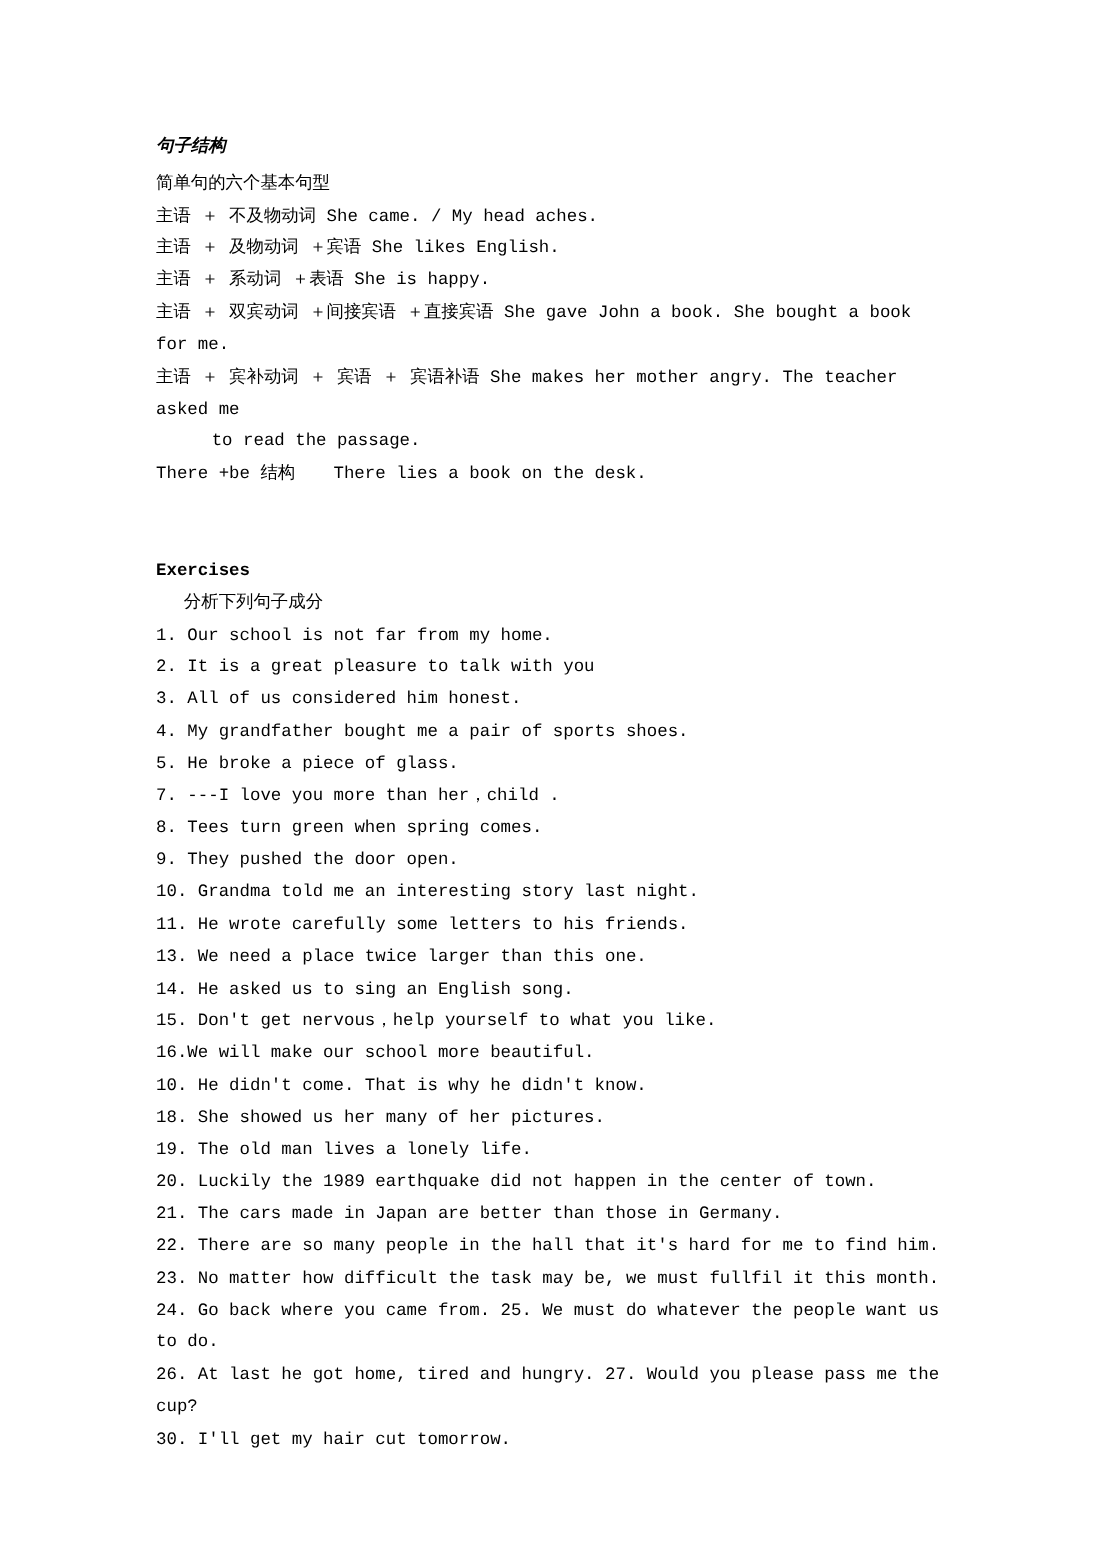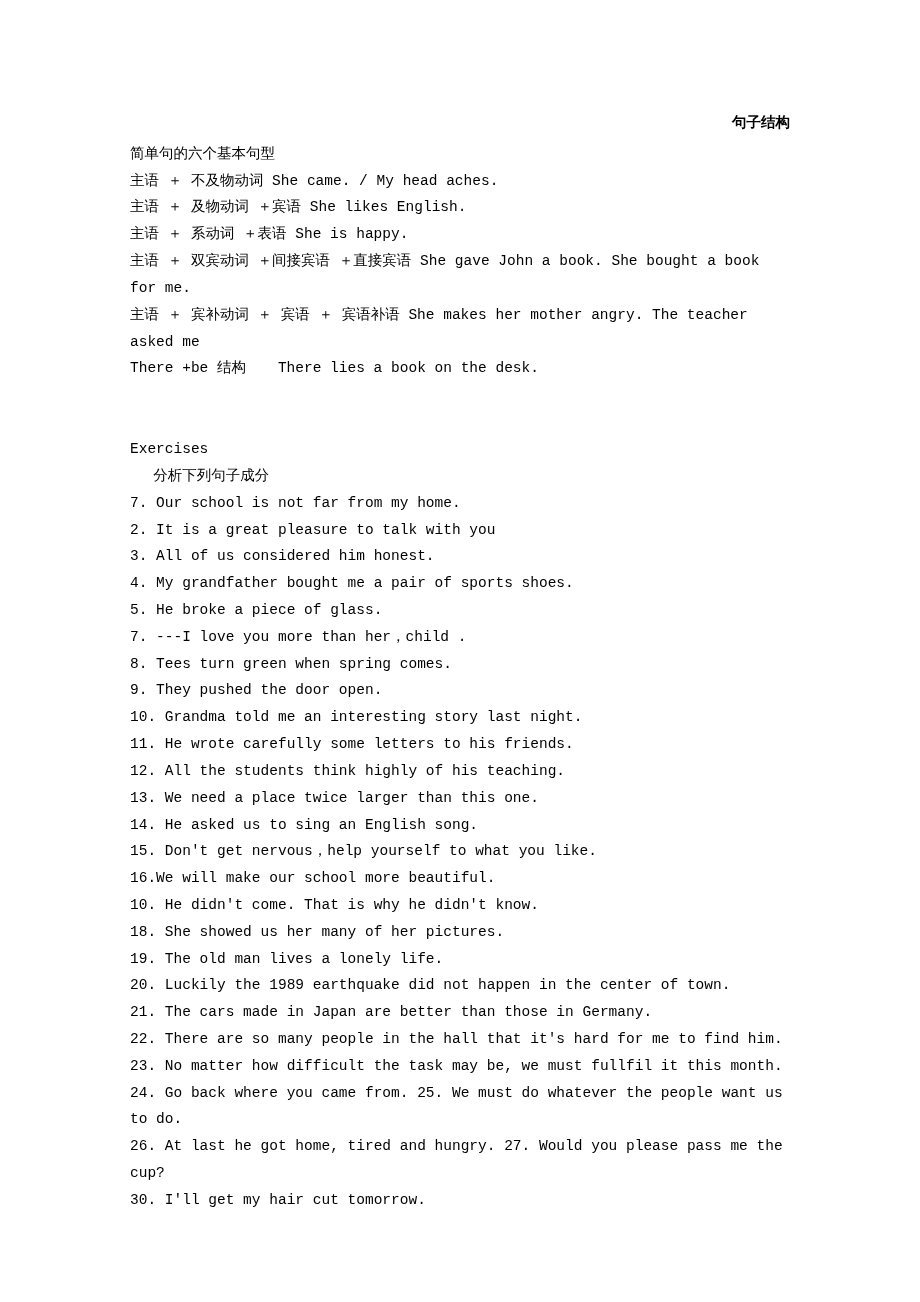--- a/index.html
+++ b/index.html
@@ -9,80 +9,81 @@
     font-family: "SimSun", "宋体", serif;
     width: 920px;
   }
   .page {
     padding: 110px 130px 60px 130px;
     font-size: 14.5px;
     line-height: 1.85;
     color: #000;
   }
   .title {
-    text-align: right;
+    text-align: left;
     font-weight: bold;
     margin-bottom: 4px;
+    font-style: italic;
   }
   .mono {
     font-family: "SimSun", "宋体", "Courier New", monospace;
   }
   .indent-cont {
     padding-left: 3.2em;
     text-indent: 0;
   }
   .there-gap {
     display: inline-block;
     width: 2.2em;
   }
   .section-gap {
     height: 54px;
   }
   .bold {
-    font-weight: normal;
+    font-weight: bold;
   }
   .sub-indent {
     text-indent: 1.6em;
   }
   .ex-line {
     padding-left: 0;
   }
 </style>
 </head>
 <body>
 
 <div class="page mono">
   <div class="title">句子结构</div>
 
   <div>简单句的六个基本句型</div>
   <div>主语 ＋ 不及物动词 She came. / My head aches.</div>
   <div>主语 ＋ 及物动词 ＋宾语 She likes English.</div>
   <div>主语 ＋ 系动词 ＋表语 She is happy.</div>
   <div>主语 ＋ 双宾动词 ＋间接宾语 ＋直接宾语 She gave John a book. She bought a book for me.</div>
   <div>主语 ＋ 宾补动词 ＋ 宾语 ＋ 宾语补语 She makes her mother angry. The teacher asked me</div>
+  <div class="indent-cont">to read the passage.</div>
   <div>
     <span>There +be 结构</span><span class="there-gap"></span><span>There lies a book on the desk.</span>
   </div>
 
   <div class="section-gap"></div>
 
   <div class="bold">Exercises</div>
   <div class="sub-indent">分析下列句子成分</div>
 
-  <div class="ex-line">7. Our school is not far from my home.</div>
+  <div class="ex-line">1. Our school is not far from my home.</div>
   <div class="ex-line">2. It is a great pleasure to talk with you</div>
   <div class="ex-line">3. All of us considered him honest.</div>
   <div class="ex-line">4. My grandfather bought me a pair of sports shoes.</div>
   <div class="ex-line">5. He broke a piece of glass.</div>
   <div class="ex-line">7. ---I love you more than her，child .</div>
   <div class="ex-line">8. Tees turn green when spring comes.</div>
   <div class="ex-line">9. They pushed the door open.</div>
   <div class="ex-line">10. Grandma told me an interesting story last night.</div>
   <div class="ex-line">11. He wrote carefully some letters to his friends.</div>
-  <div class="ex-line">12. All the students think highly of his teaching.</div>
   <div class="ex-line">13. We need a place twice larger than this one.</div>
   <div class="ex-line">14. He asked us to sing an English song.</div>
   <div class="ex-line">15. Don't get nervous，help yourself to what you like.</div>
   <div class="ex-line">16.We will make our school more beautiful.</div>
   <div class="ex-line">10. He didn't come. That is why he didn't know.</div>
   <div class="ex-line">18. She showed us her many of her pictures.</div>
   <div class="ex-line">19. The old man lives a lonely life.</div>
   <div class="ex-line">20. Luckily the 1989 earthquake did not happen in the center of town.</div>
   <div class="ex-line">21. The cars made in Japan are better than those in Germany.</div>
   <div class="ex-line">22. There are so many people in the hall that it's hard for me to find him.</div>

